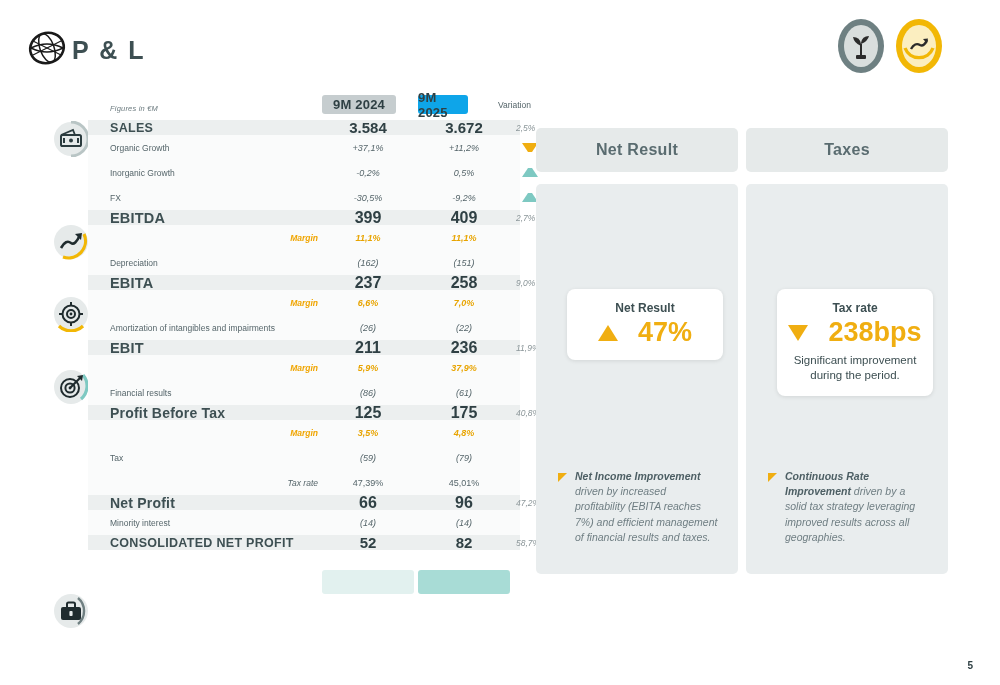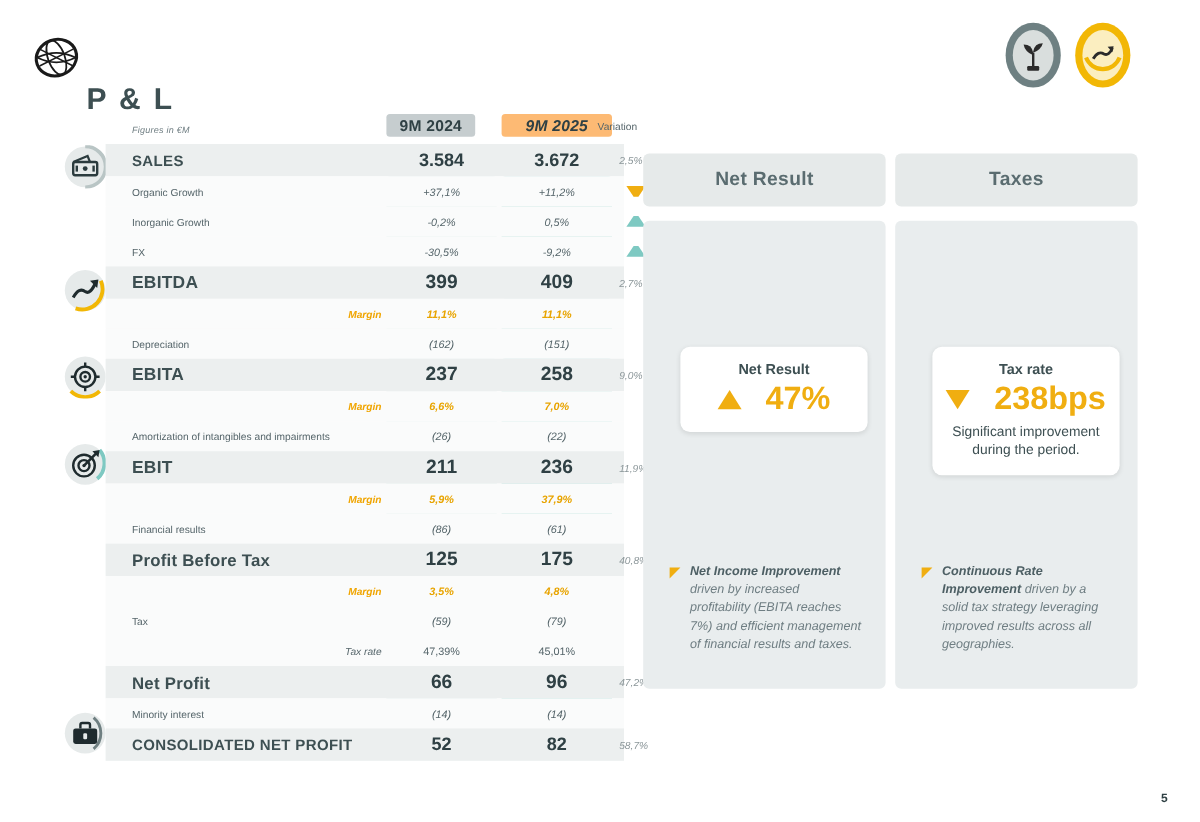--- a/index.html
+++ b/index.html
@@ -6,31 +6,31 @@
   body{
     width:1000px;height:685px;background:#ffffff;
     font-family:"Liberation Sans","DejaVu Sans",sans-serif;
     overflow:hidden;position:relative;
   }
   
   #header{position:absolute;left:0;top:0;width:1000px;height:90px;}
   #logo-mark{position:absolute;left:26px;top:27px;width:42px;height:42px;}
   #page-title{
     position:absolute;left:72px;top:36px;
-    font-size:25px;font-weight:bold;letter-spacing:2px;color:#3d4f52;margin-top:33px;
+    font-size:25px;font-weight:bold;letter-spacing:2px;color:#3d4f52;
   }
   .hdr-badge{position:absolute;top:17px;width:58px;height:58px;}
   #hdr-badge-plant{left:832px;}
   #hdr-badge-growth{left:890px;}
 
   
   #pl-table{position:absolute;left:88px;top:95px;width:432px;}
   .trow{position:relative;height:25px;}
   .trow.head{height:25px;}
-  .trow.major{height:27px;background:#ecefef;}
+  .trow.major{height:15px;background:#ecefef;}
   .trow.sub{height:25px;background:#fafbfb;}
   .trow.plain{height:25px;background:#fafbfb;}
   .lbl{
     position:absolute;left:22px;top:50%;transform:translateY(-50%);
     color:#3d4f52;white-space:nowrap;
   }
   .major .lbl{font-size:14.5px;font-weight:bold;letter-spacing:.2px;}
   .major.caps .lbl{font-size:12.5px;font-weight:bold;letter-spacing:.3px;}
   .major.semi .lbl{font-size:14px;font-weight:bold;}
   .plain .lbl{font-size:8.5px;color:#55656a;font-weight:normal;}
@@ -65,21 +65,21 @@
   .tint25{background:#a8dcd6;}
   .arrow{width:0;height:0;display:inline-block;}
   .arr-up{border-left:6px solid transparent;border-right:6px solid transparent;border-bottom:9px solid #7ec9c2;}
   .arr-dn{border-left:6px solid transparent;border-right:6px solid transparent;border-top:9px solid #f0ae11;}
   .col-badge{
     position:absolute;top:0;height:19px;border-radius:3px;
     display:flex;align-items:center;justify-content:center;
     font-size:13px;font-weight:bold;color:#2f4044;letter-spacing:.2px;
   }
   #badge24{left:234px;width:74px;background:#c6cdcf;}
-  #badge25{left:330px;width:92px;background:#fdba74;font-style:italic;}
+  #badge25{left:330px;width:50px;background:#0ea5e9;}
   #variation-hdr{position:absolute;left:410px;top:0;height:19px;
     display:flex;align-items:center;font-size:8.5px;color:#55656a;}
 
   
   .rail-icon{position:absolute;left:53px;width:36px;height:36px;}
 
   
   .panel{position:absolute;width:202px;}
   #panel-net{left:536px;}
   #panel-tax{left:746px;}

